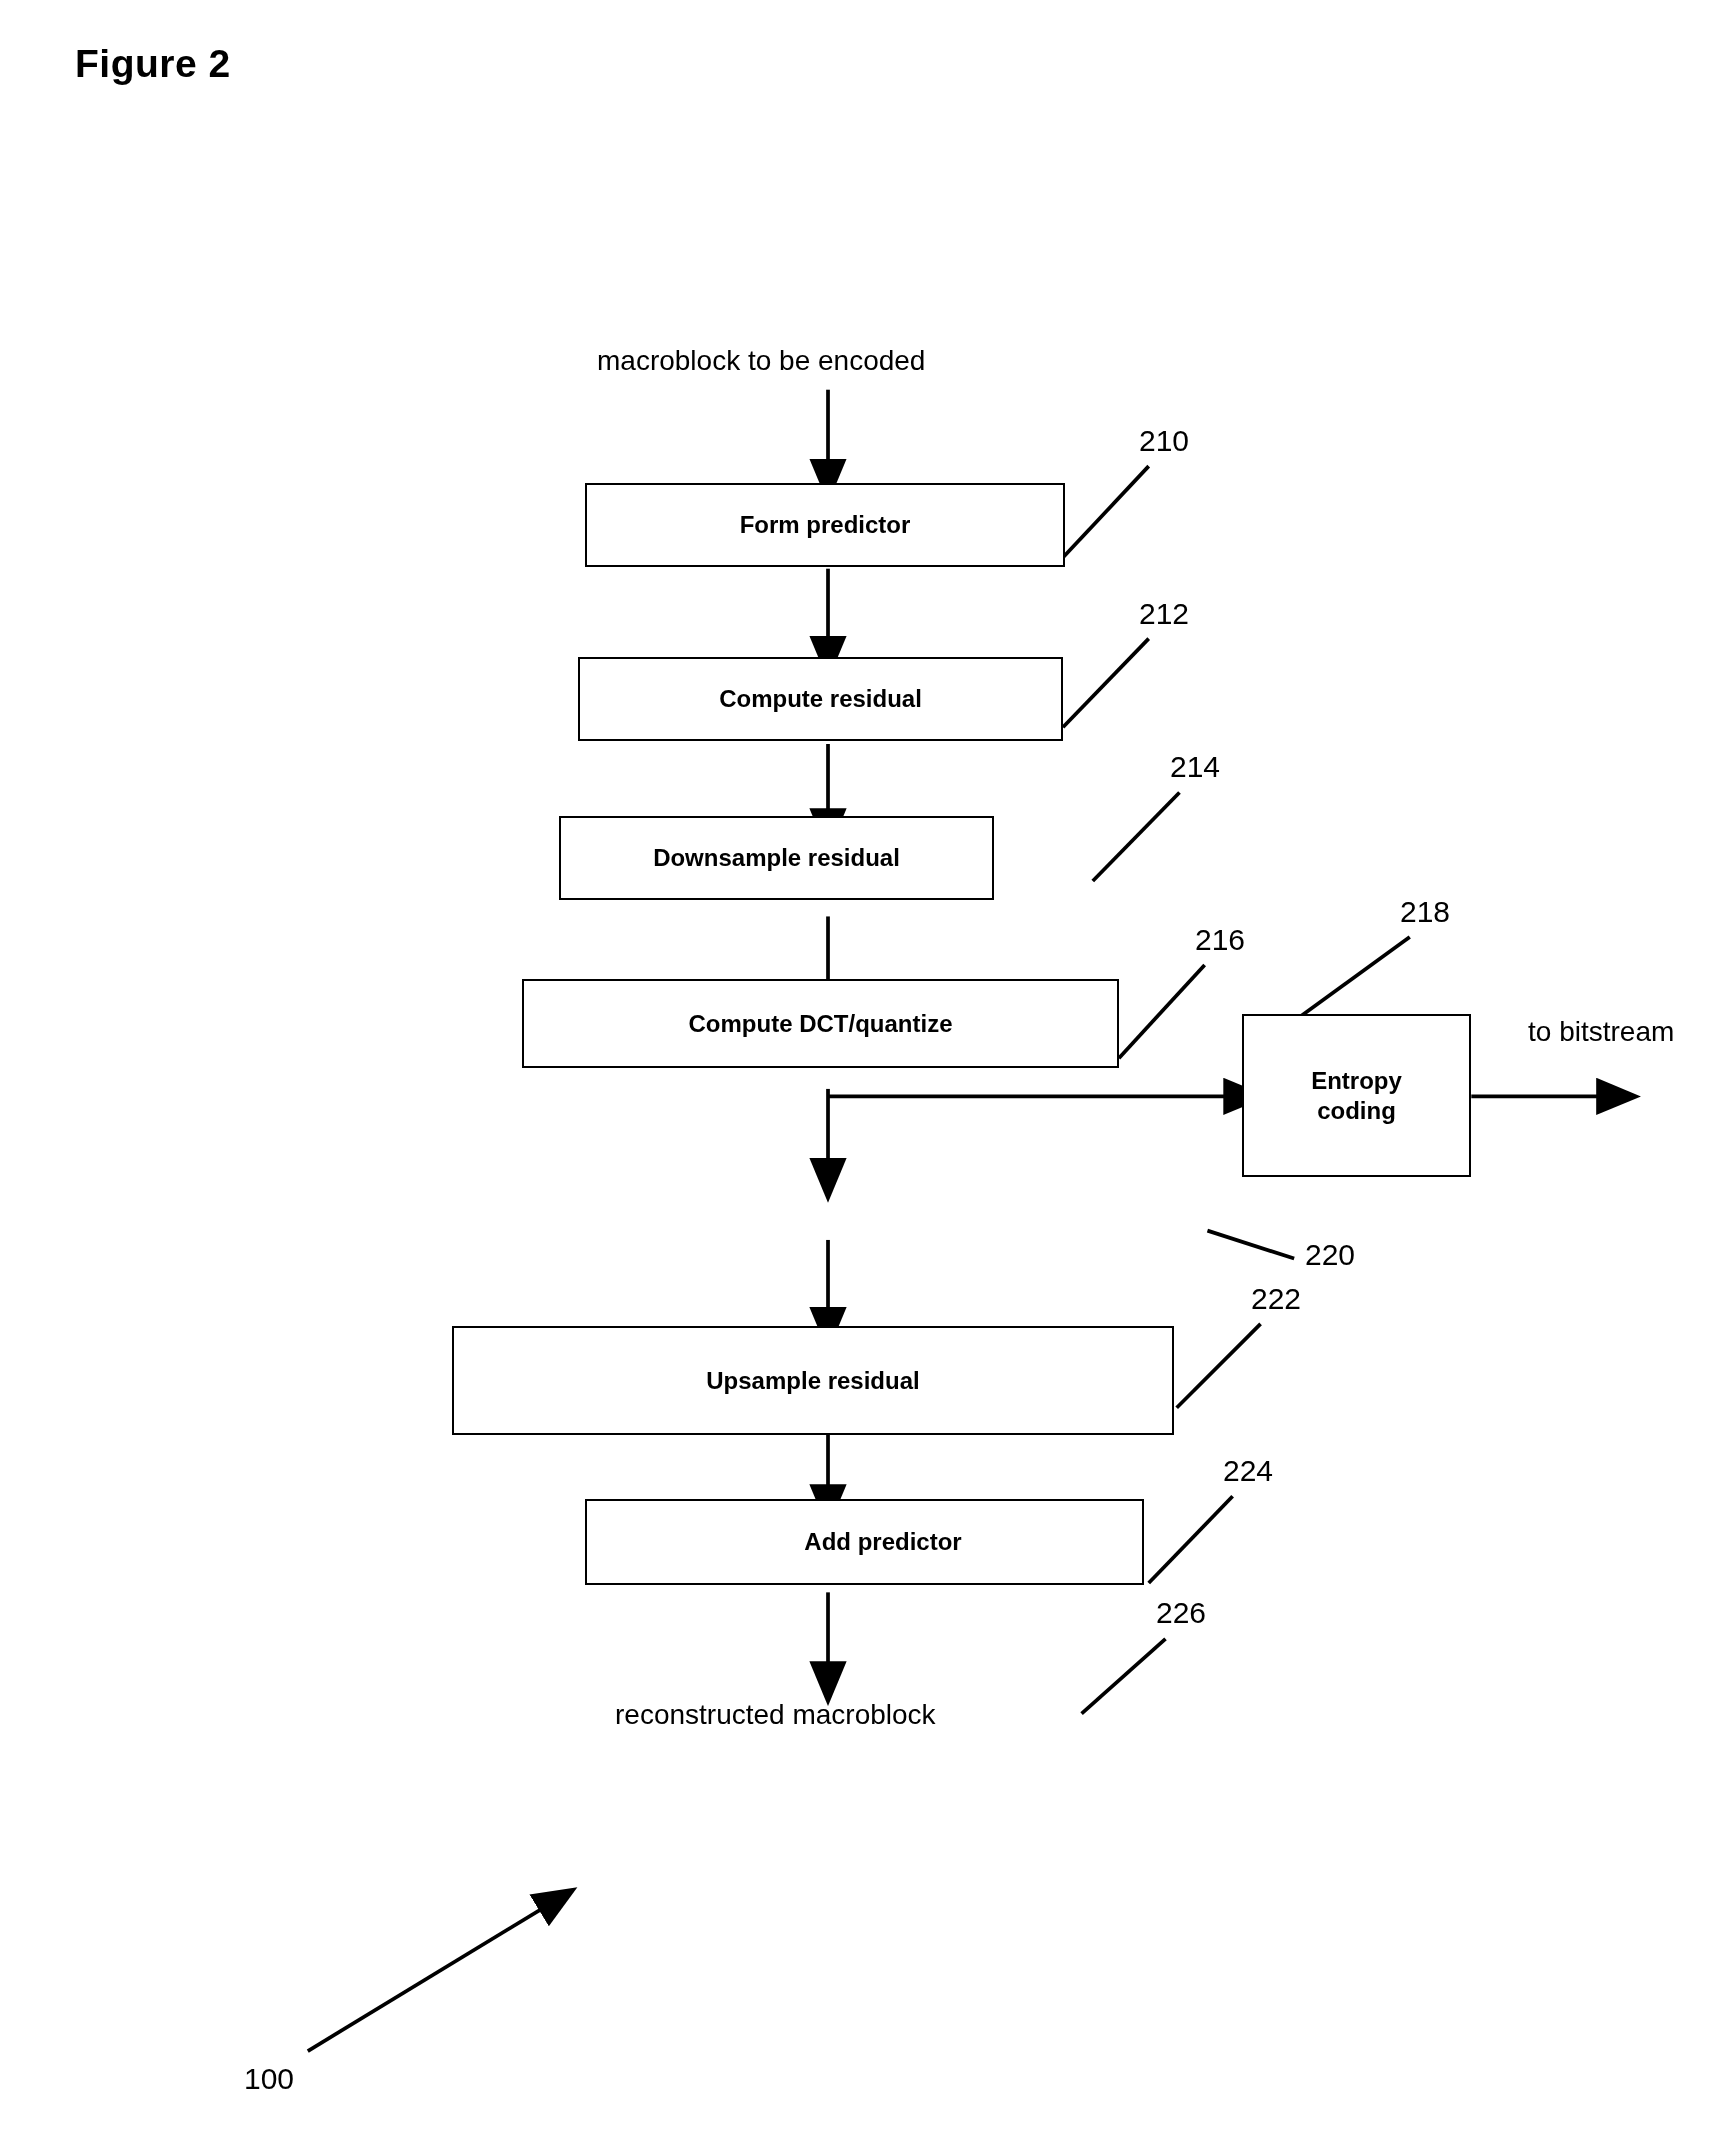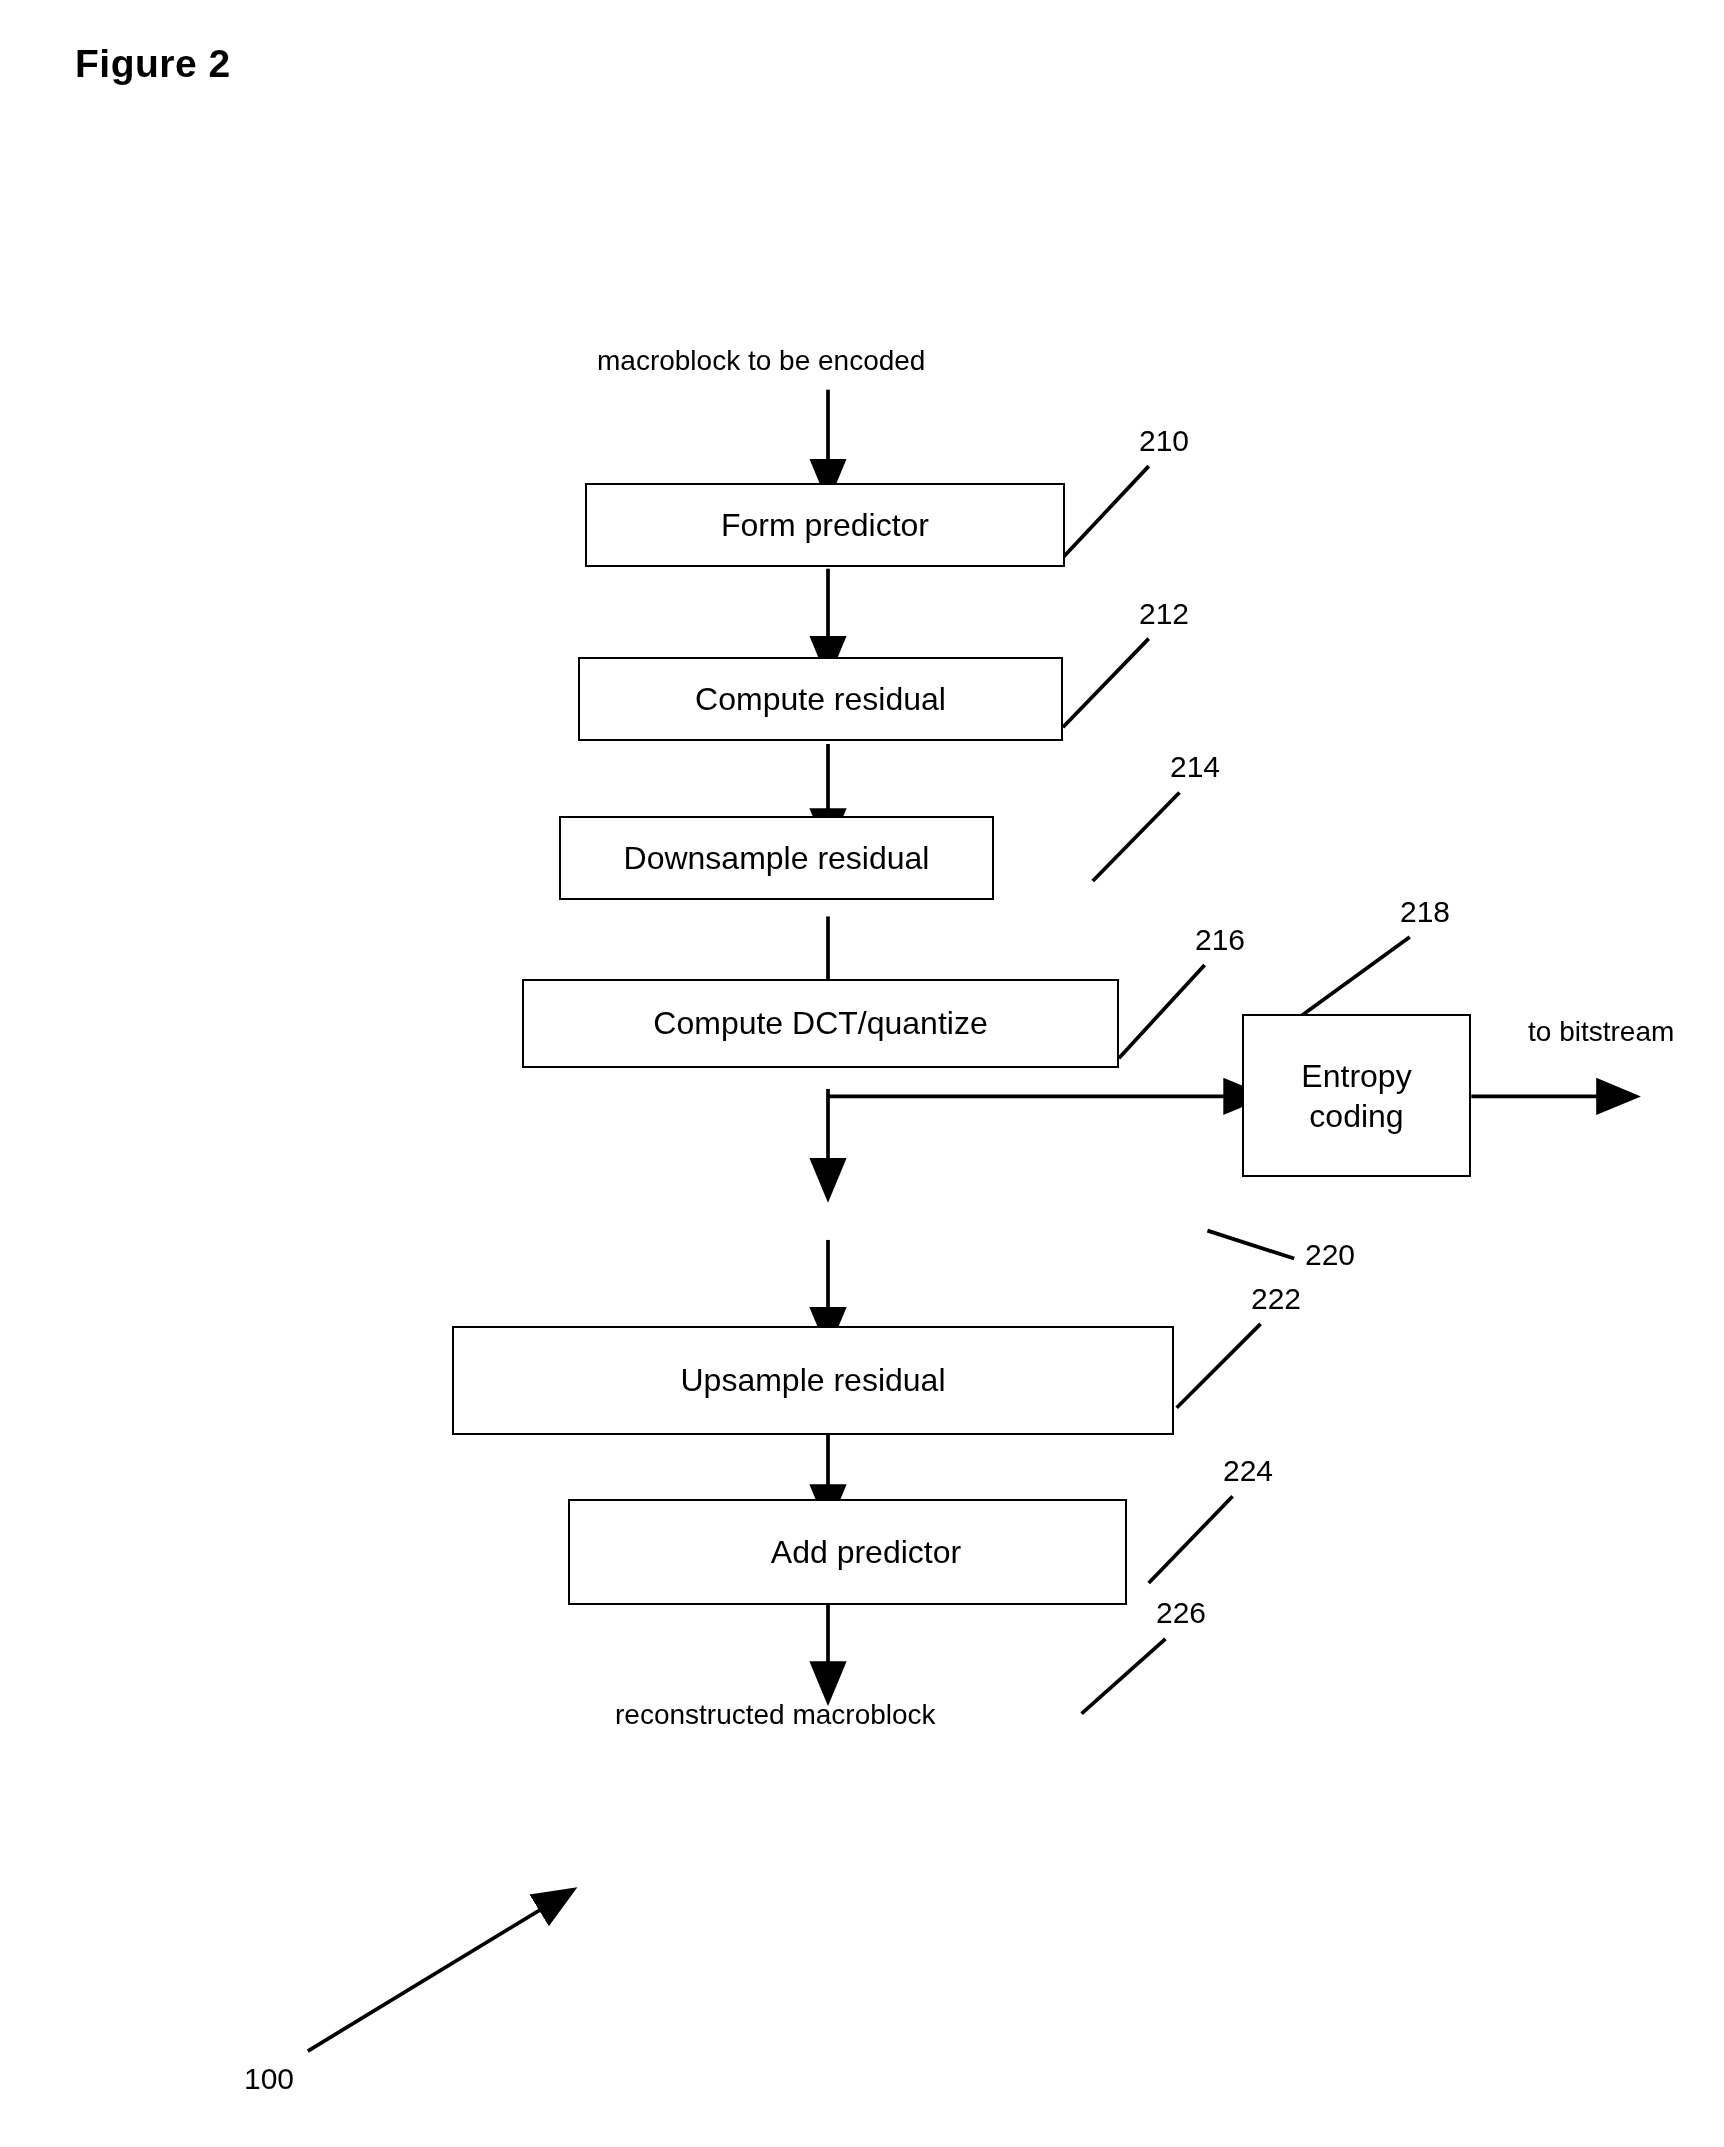--- a/index.html
+++ b/index.html
@@ -31,21 +31,22 @@
     height: 2148px;
   }
   .node {
     position: absolute;
     border: 2.8px solid #000000;
     background: #ffffff;
     box-sizing: border-box;
     display: flex;
     align-items: center;
     justify-content: center;
-    font-size: 32px;
+    font-size: 24px;
+    font-weight: bold;
   }
   .free-text {
     position: absolute;
     font-size: 28px;
     white-space: nowrap;
   }
   .ref-num {
     position: absolute;
     font-size: 30px;
     white-space: nowrap;
@@ -121,21 +122,21 @@
   </div>
   <div class="node" style="left:522px; top:979px; width:597px; height:89px;">
     <span>Compute DCT/quantize</span>
   </div>
   <div class="node" style="left:1242px; top:1014px; width:229px; height:163px; flex-direction:column; line-height:1.25;">
     <span style="display:block; text-align:center; white-space:normal; width:149px;">Entropy coding</span>
   </div>
   <div class="node" style="left:452px; top:1326px; width:722px; height:109px;">
     <span>Upsample residual</span>
   </div>
-  <div class="node" style="left:568px; top:1499px; width:559px; height:106px;padding-left:37px;">
+  <div class="node" style="left:585px; top:1499px; width:559px; height:86px;padding-left:37px;">
     <span>Add predictor</span>
   </div>
 
   <div class="ref-num" style="left:1139px; top:424px;">210</div>
   <div class="ref-num" style="left:1139px; top:597px;">212</div>
   <div class="ref-num" style="left:1170px; top:750px;">214</div>
   <div class="ref-num" style="left:1195px; top:923px;">216</div>
   <div class="ref-num" style="left:1400px; top:895px;">218</div>
   <div class="ref-num" style="left:1305px; top:1238px;">220</div>
   <div class="ref-num" style="left:1251px; top:1282px;">222</div>

